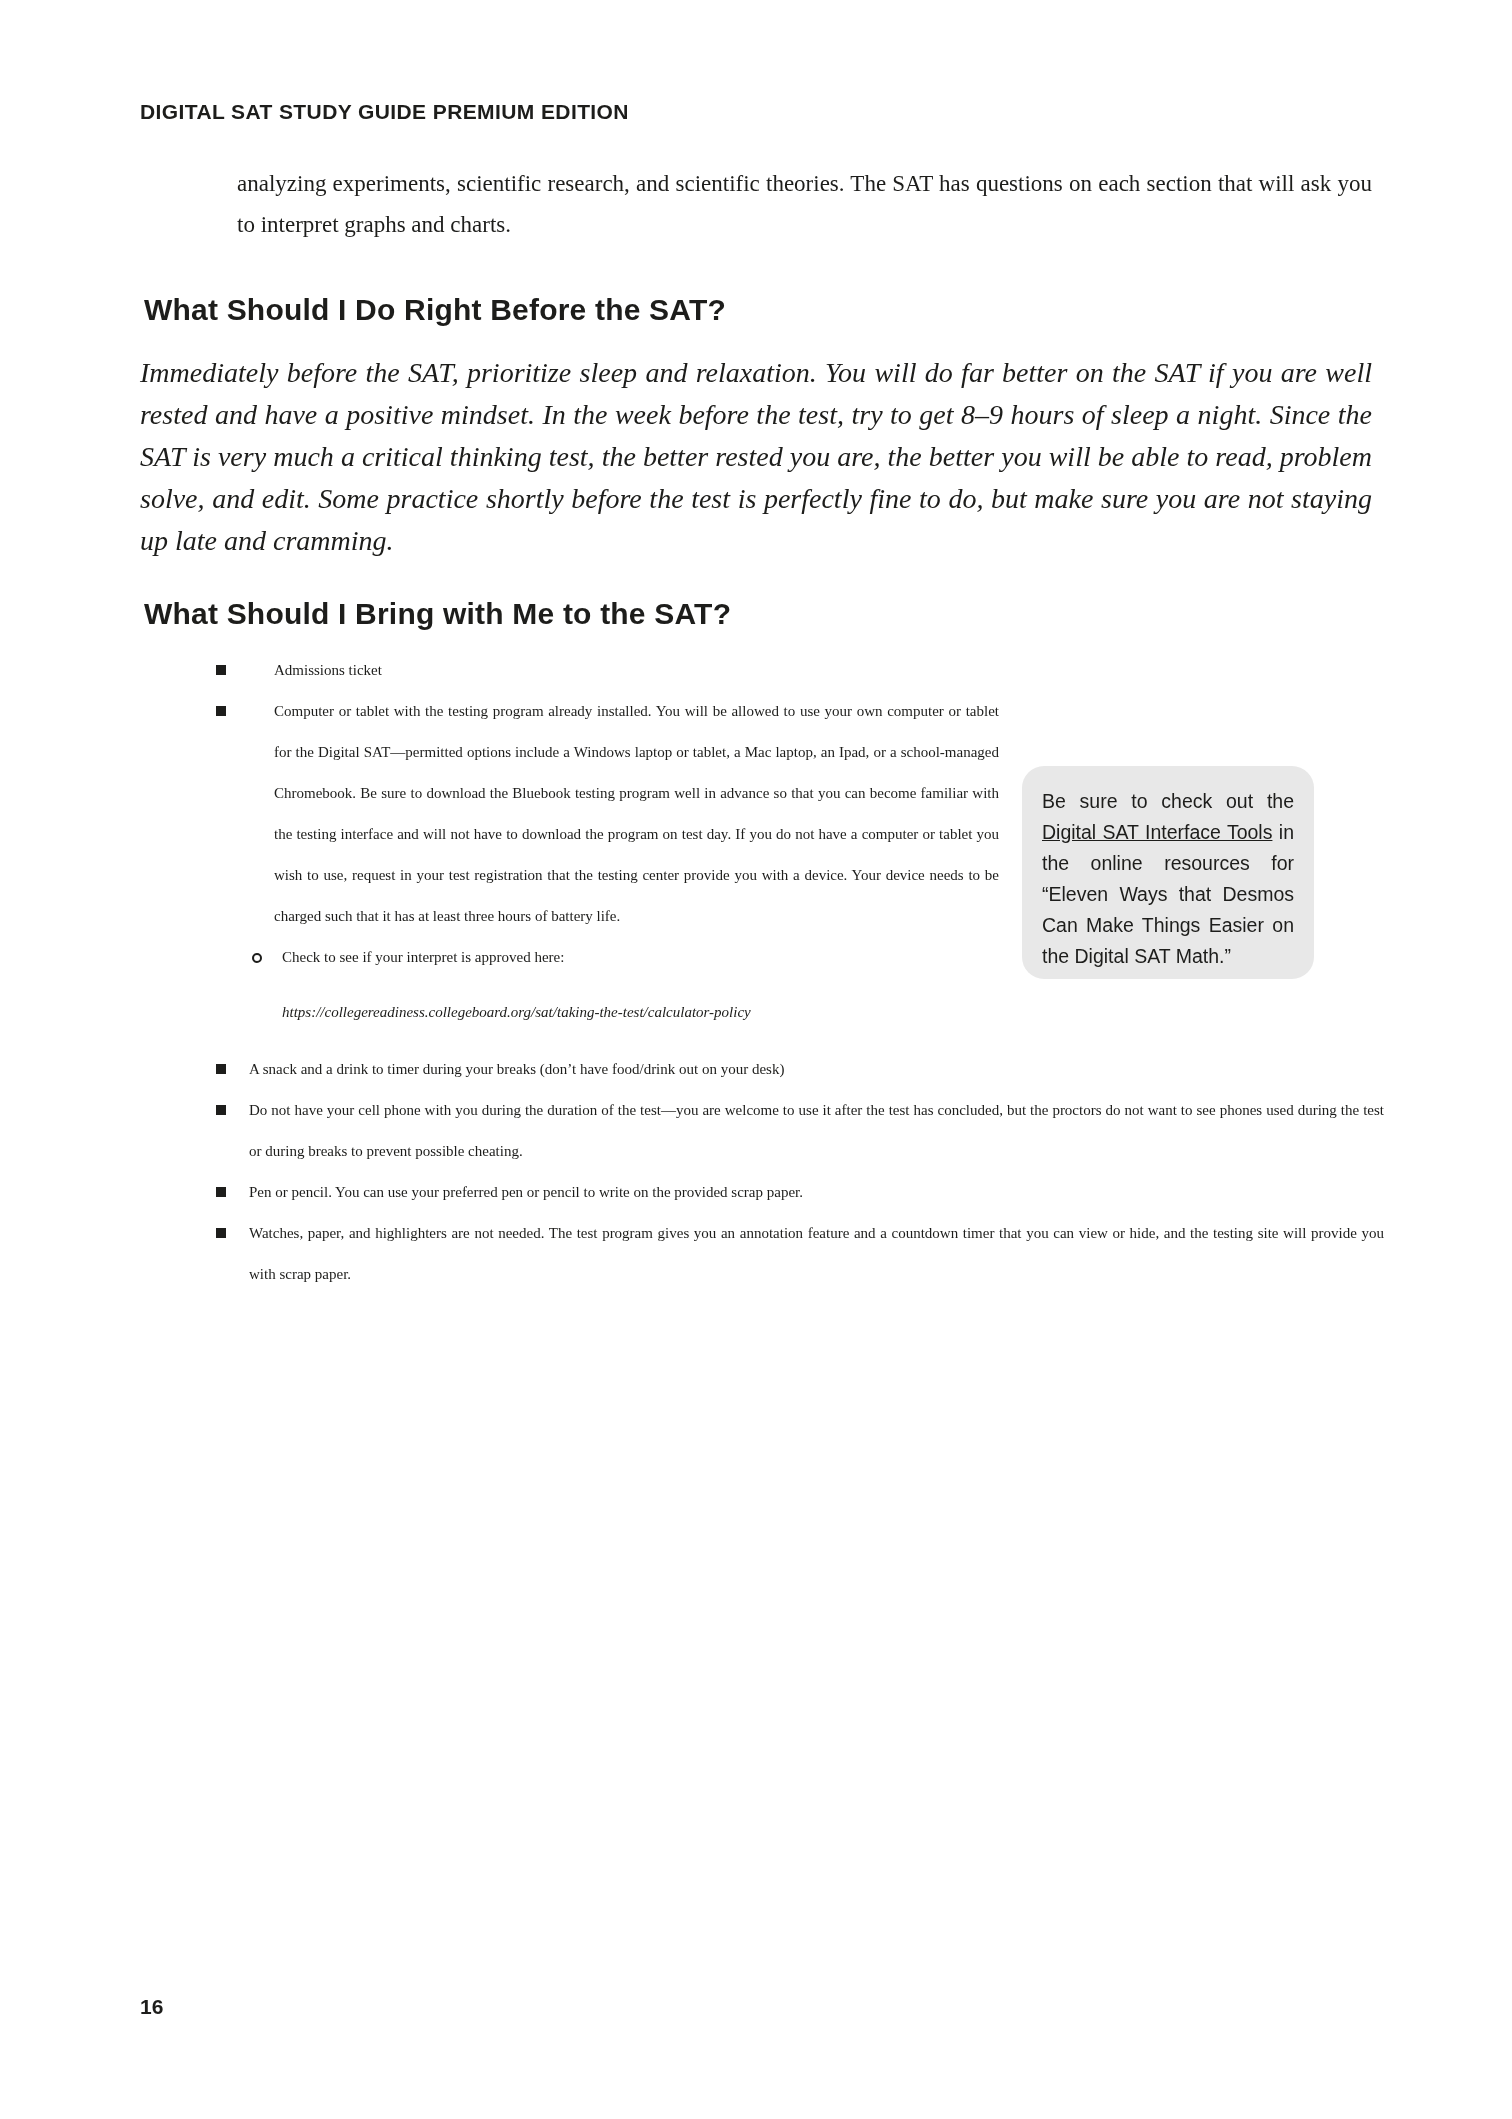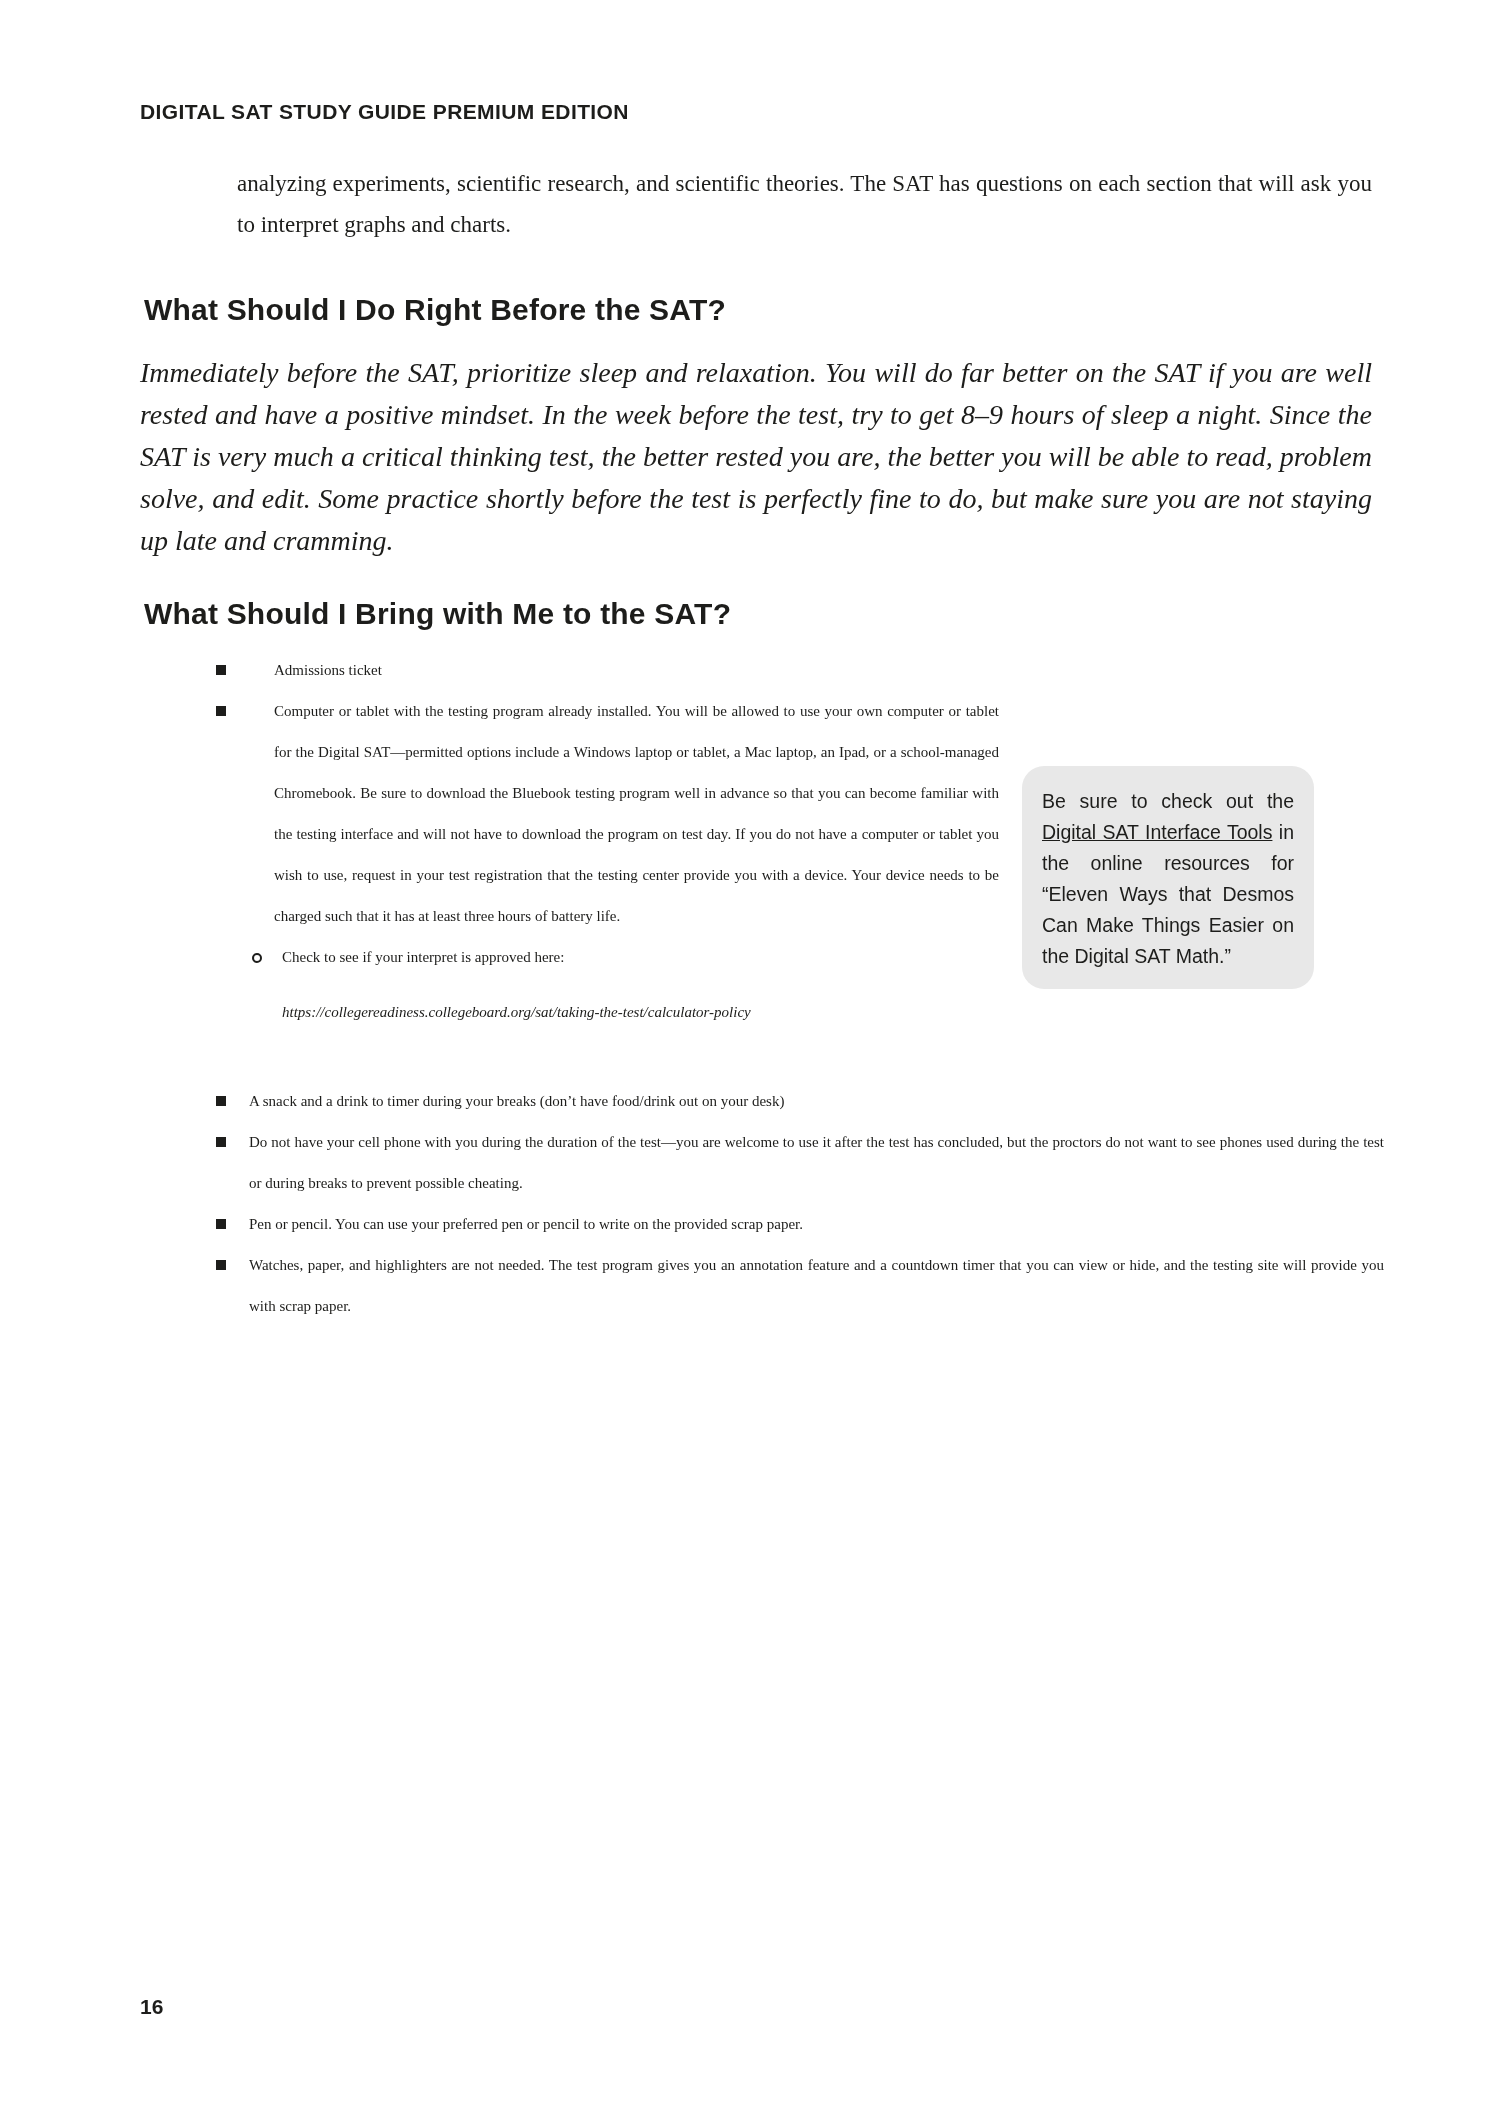--- a/index.html
+++ b/index.html
@@ -84,32 +84,32 @@
     top: 16px;
     width: 10px;
     height: 10px;
     border: 2px solid #1d1d1b;
     border-radius: 50%;
     box-sizing: border-box;
     background: transparent;
   }
   .url-line {
     margin-top: 14px;
-    margin-bottom: 48px;
+    margin-bottom: 16px;
     padding-left: 130px;
     font-style: italic;
     text-align: left;
   }
   .callout-box {
     position: absolute;
     left: 1022px;
     top: 766px;
     width: 292px;
     box-sizing: border-box;
-    padding: 20px 20px 17px 20px;
+    padding: 20px 20px 7px 20px;
     background: #e8e8e8;
     border-radius: 22px;
     font-family: "Liberation Sans", sans-serif;
     font-size: 19.5px;
     line-height: 31px;
     text-align: justify;
     color: #1d1d1b;
   }
   .callout-link {
     text-decoration: underline;

